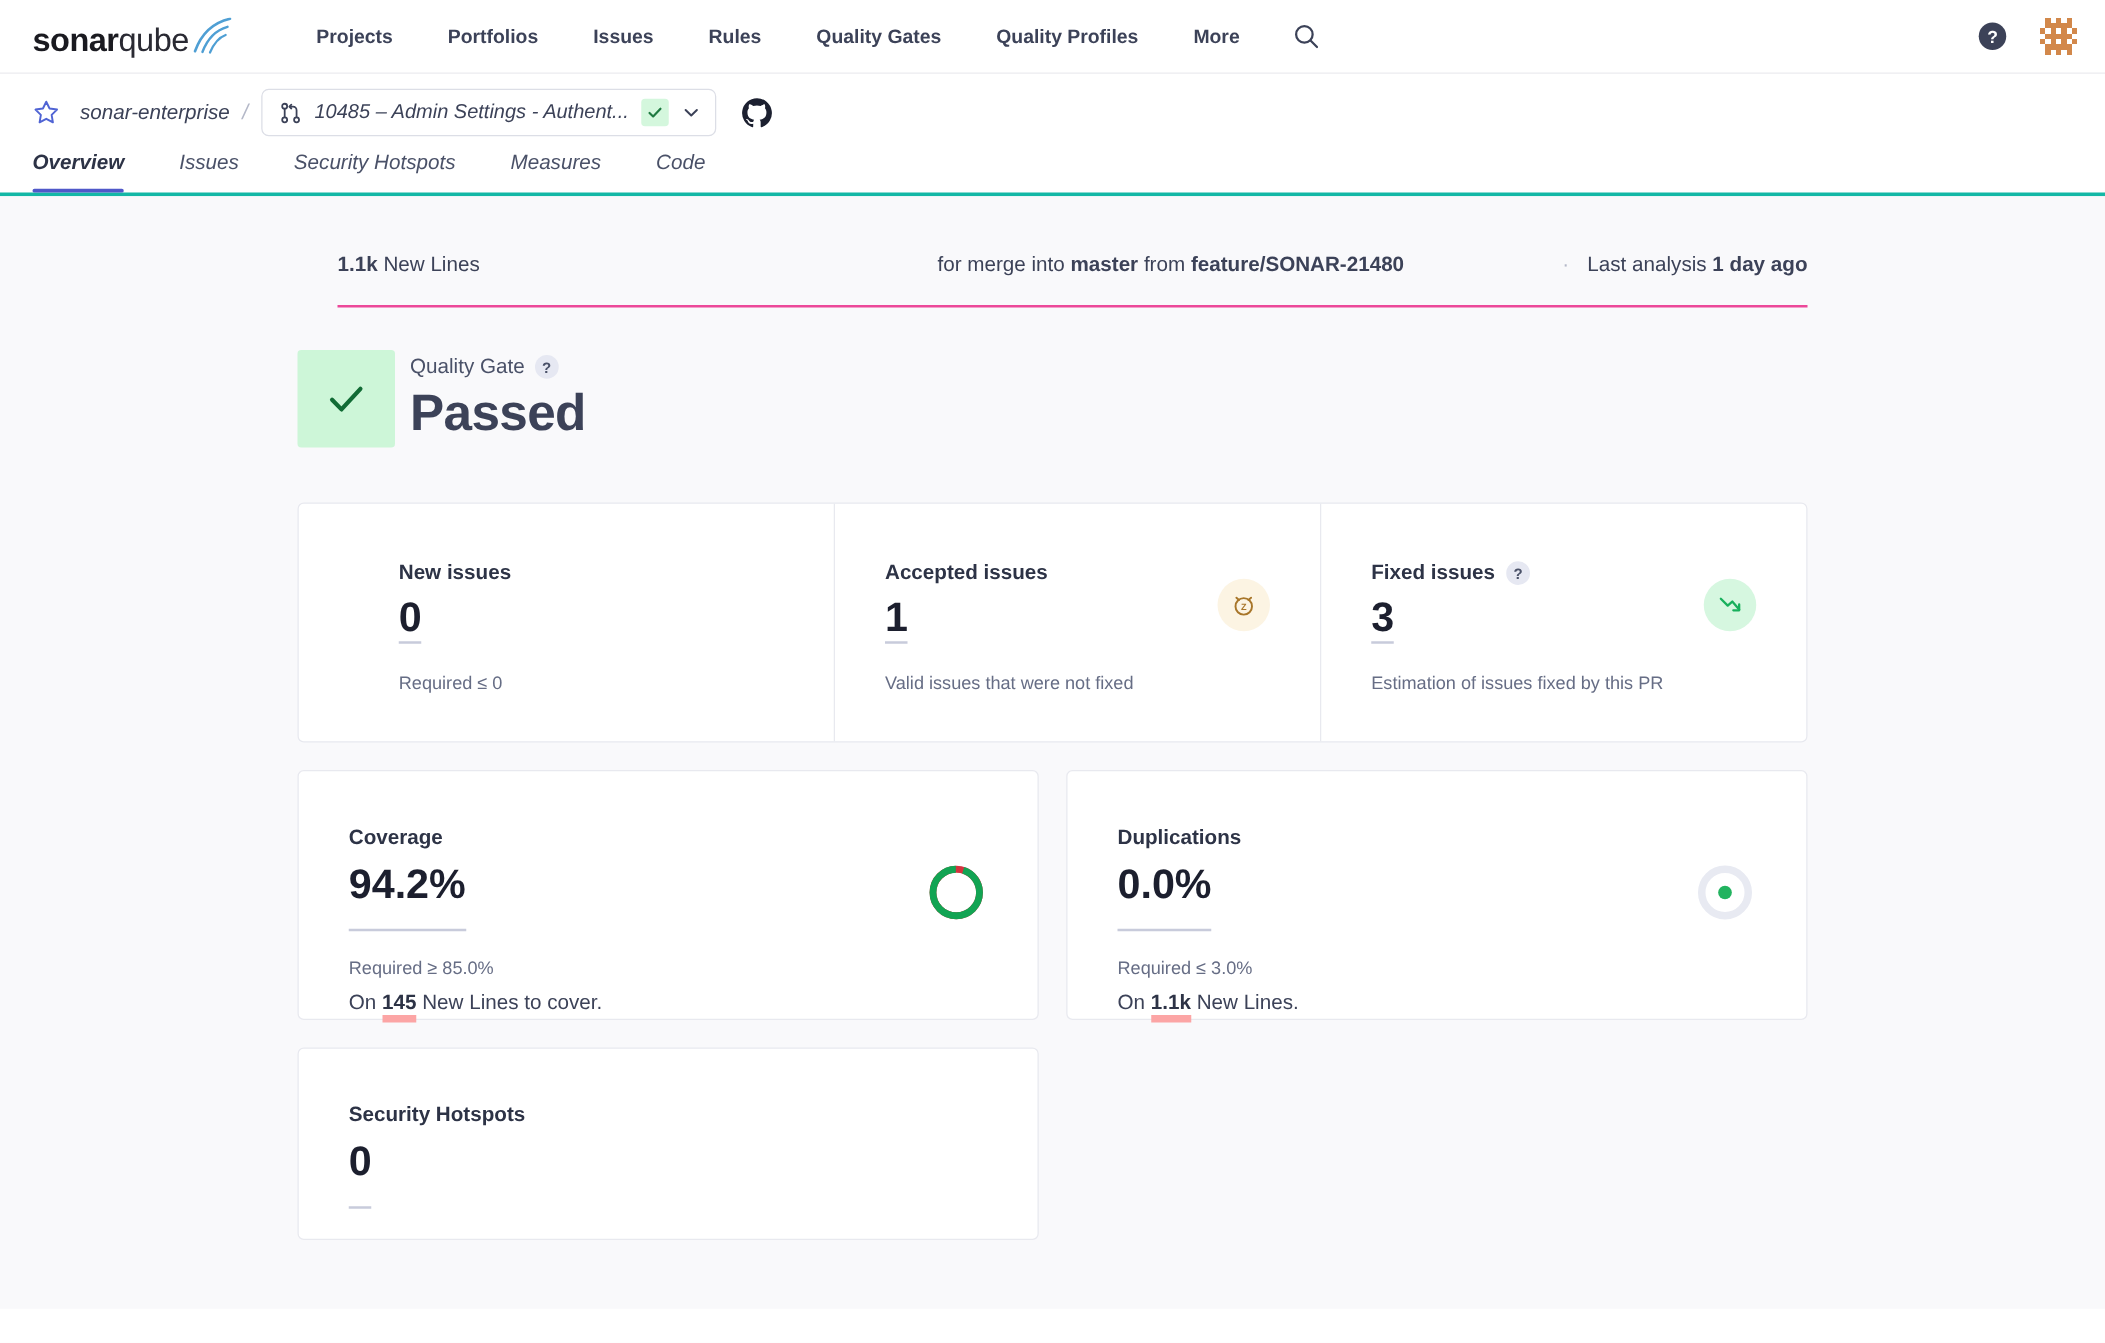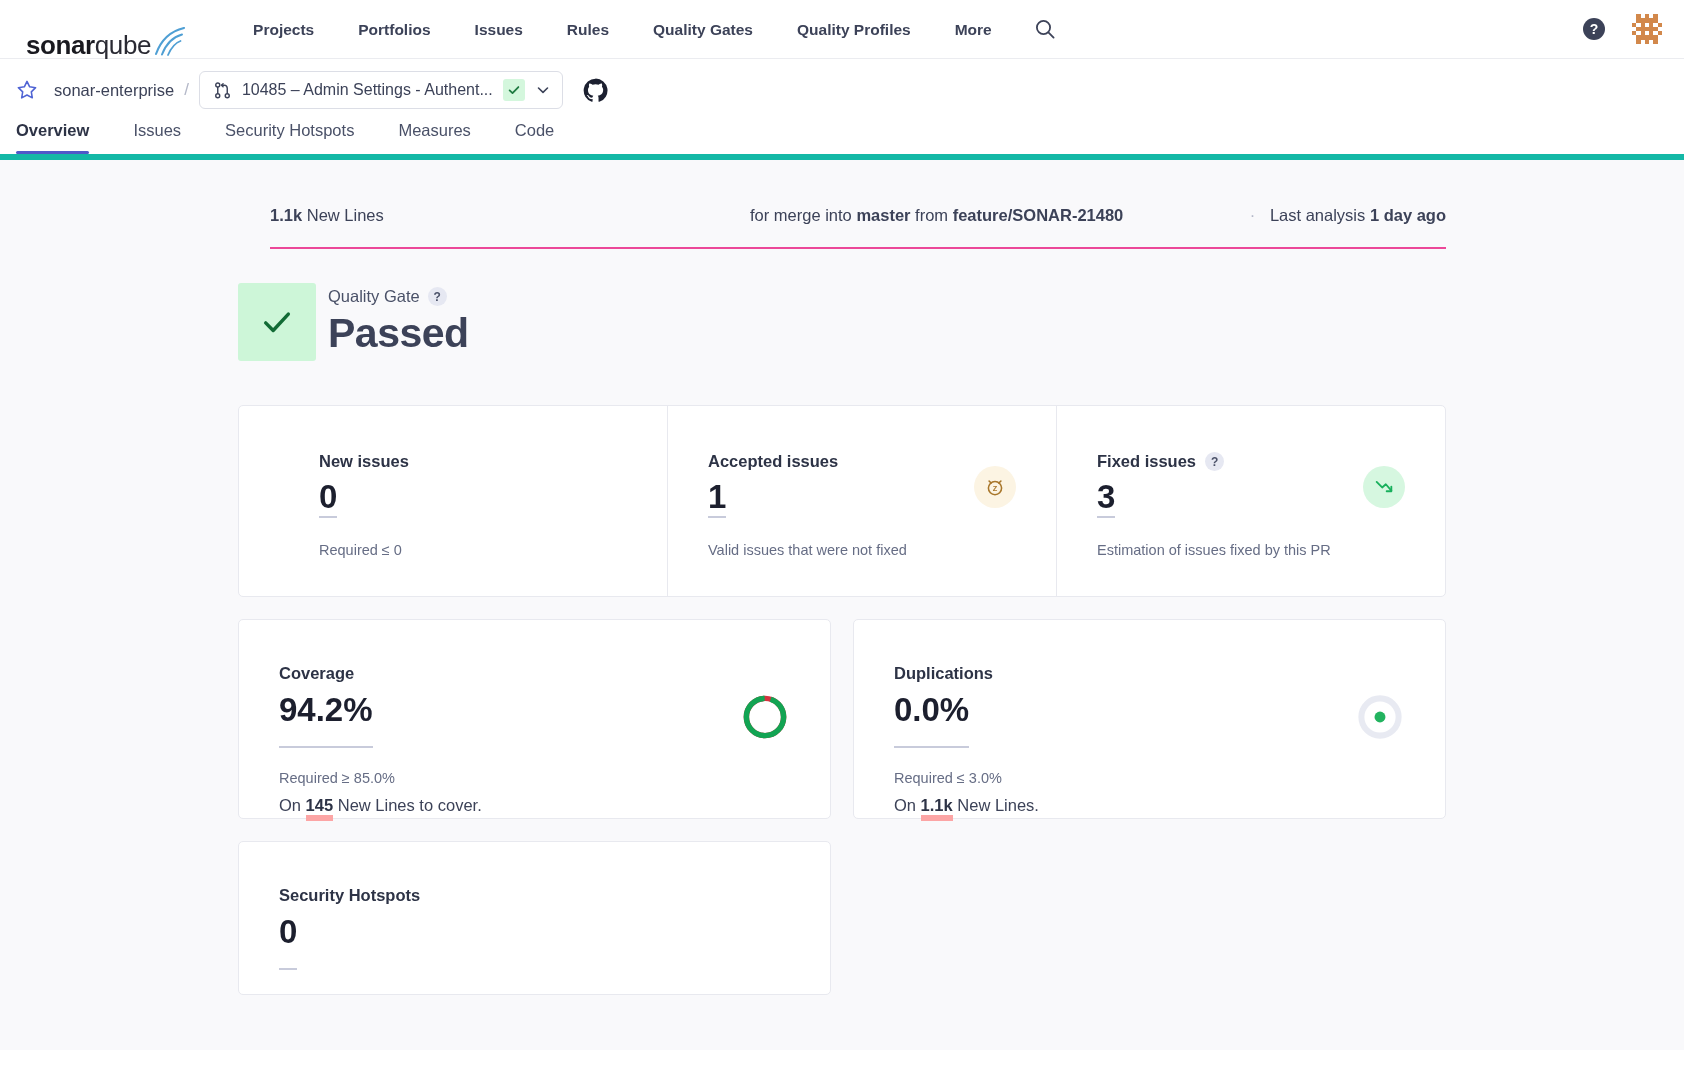--- a/index.html
+++ b/index.html
@@ -8,20 +8,21 @@
     background: #ffffff;
     font-family: "Liberation Sans", sans-serif;
     color: #3c3c4c;
     overflow: hidden;
   }
 
   
   .topnav {
     height: 59px;
     display: flex;
+    align-items: center;
     padding: 0 22px 0 26px;
     background: #fff;
     border-bottom: 1px solid #ebecf0;
     position: relative;
   }
   .logo { display: flex; align-items: flex-end; margin-right: 44px; user-select: none; }
   .logo-text { font-size: 26px; letter-spacing: -0.4px; line-height: 1; color: #1a1a20; }
   .logo-text b { font-weight: 700; }
   .logo-text span.light { font-weight: 400; color: #2a2a33; }
   .logo-waves { margin-left: 2px; margin-bottom: 1px; }
@@ -37,22 +38,23 @@
   .nav-right { margin-left: auto; display: flex; align-items: center; gap: 26px; }
   .help-btn { width: 24px; height: 24px; cursor: pointer; }
   .avatar {
     width: 30px; height: 30px; cursor: pointer;
     image-rendering: pixelated; border-radius: 1px;
   }
 
   
   .subheader {
     background: #fff;
-    padding: 0 16px;
-    border-bottom: 6px solid #14b8a6;
+    padding: 0 26px;
+    border-bottom: 3px solid #14b8a6;
+    font-style: italic;
   }
   .crumbrow { display: flex; align-items: center; height: 62px; }
   .star-icon { cursor: pointer; margin-right: 16px; display: flex; }
   .crumb-project {
     font-size: 16.5px; color: #3c4258; cursor: pointer;
   }
   .crumb-sep { margin: 0 10px; color: #b4b8c8; font-size: 17px; }
 
   .pr-select {
     display: flex; align-items: center; gap: 10px;

